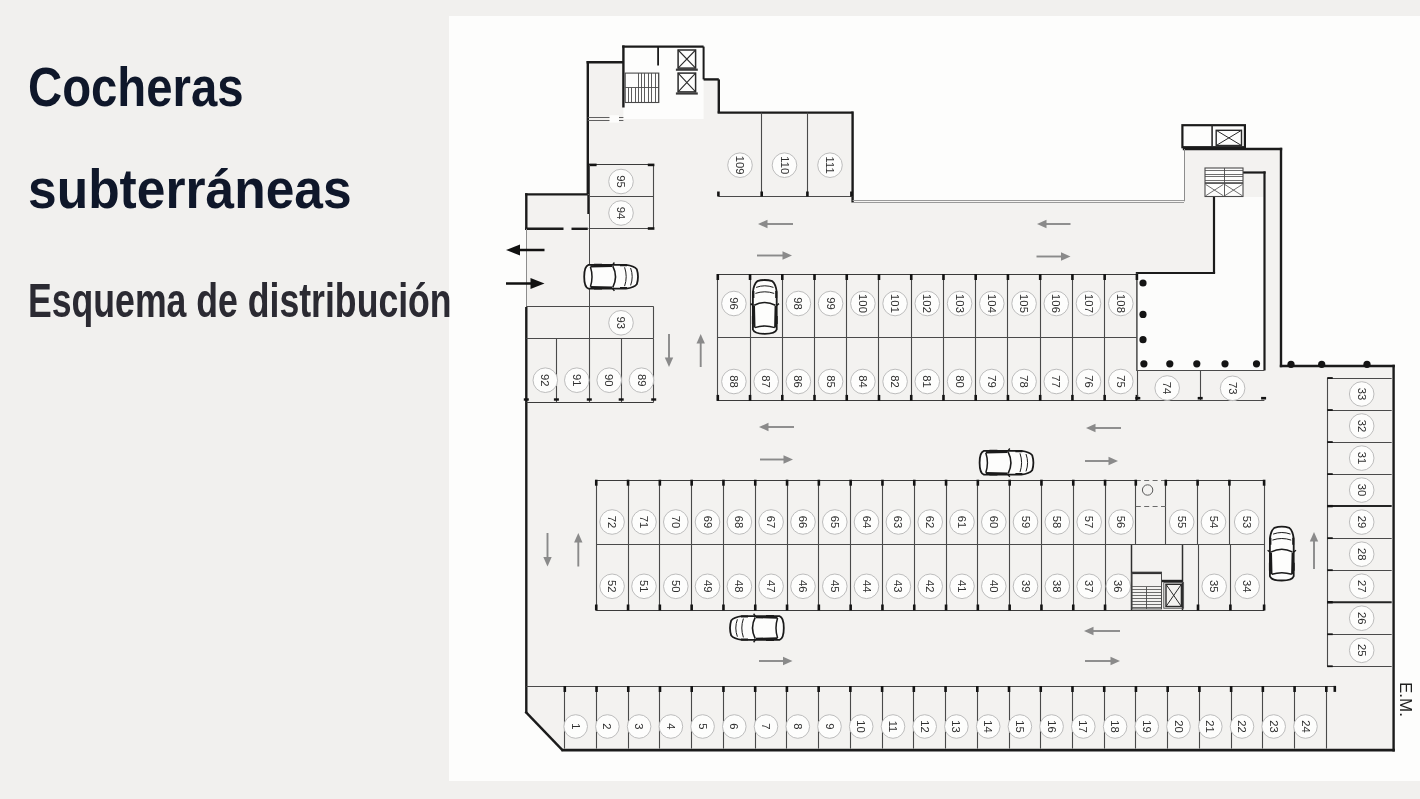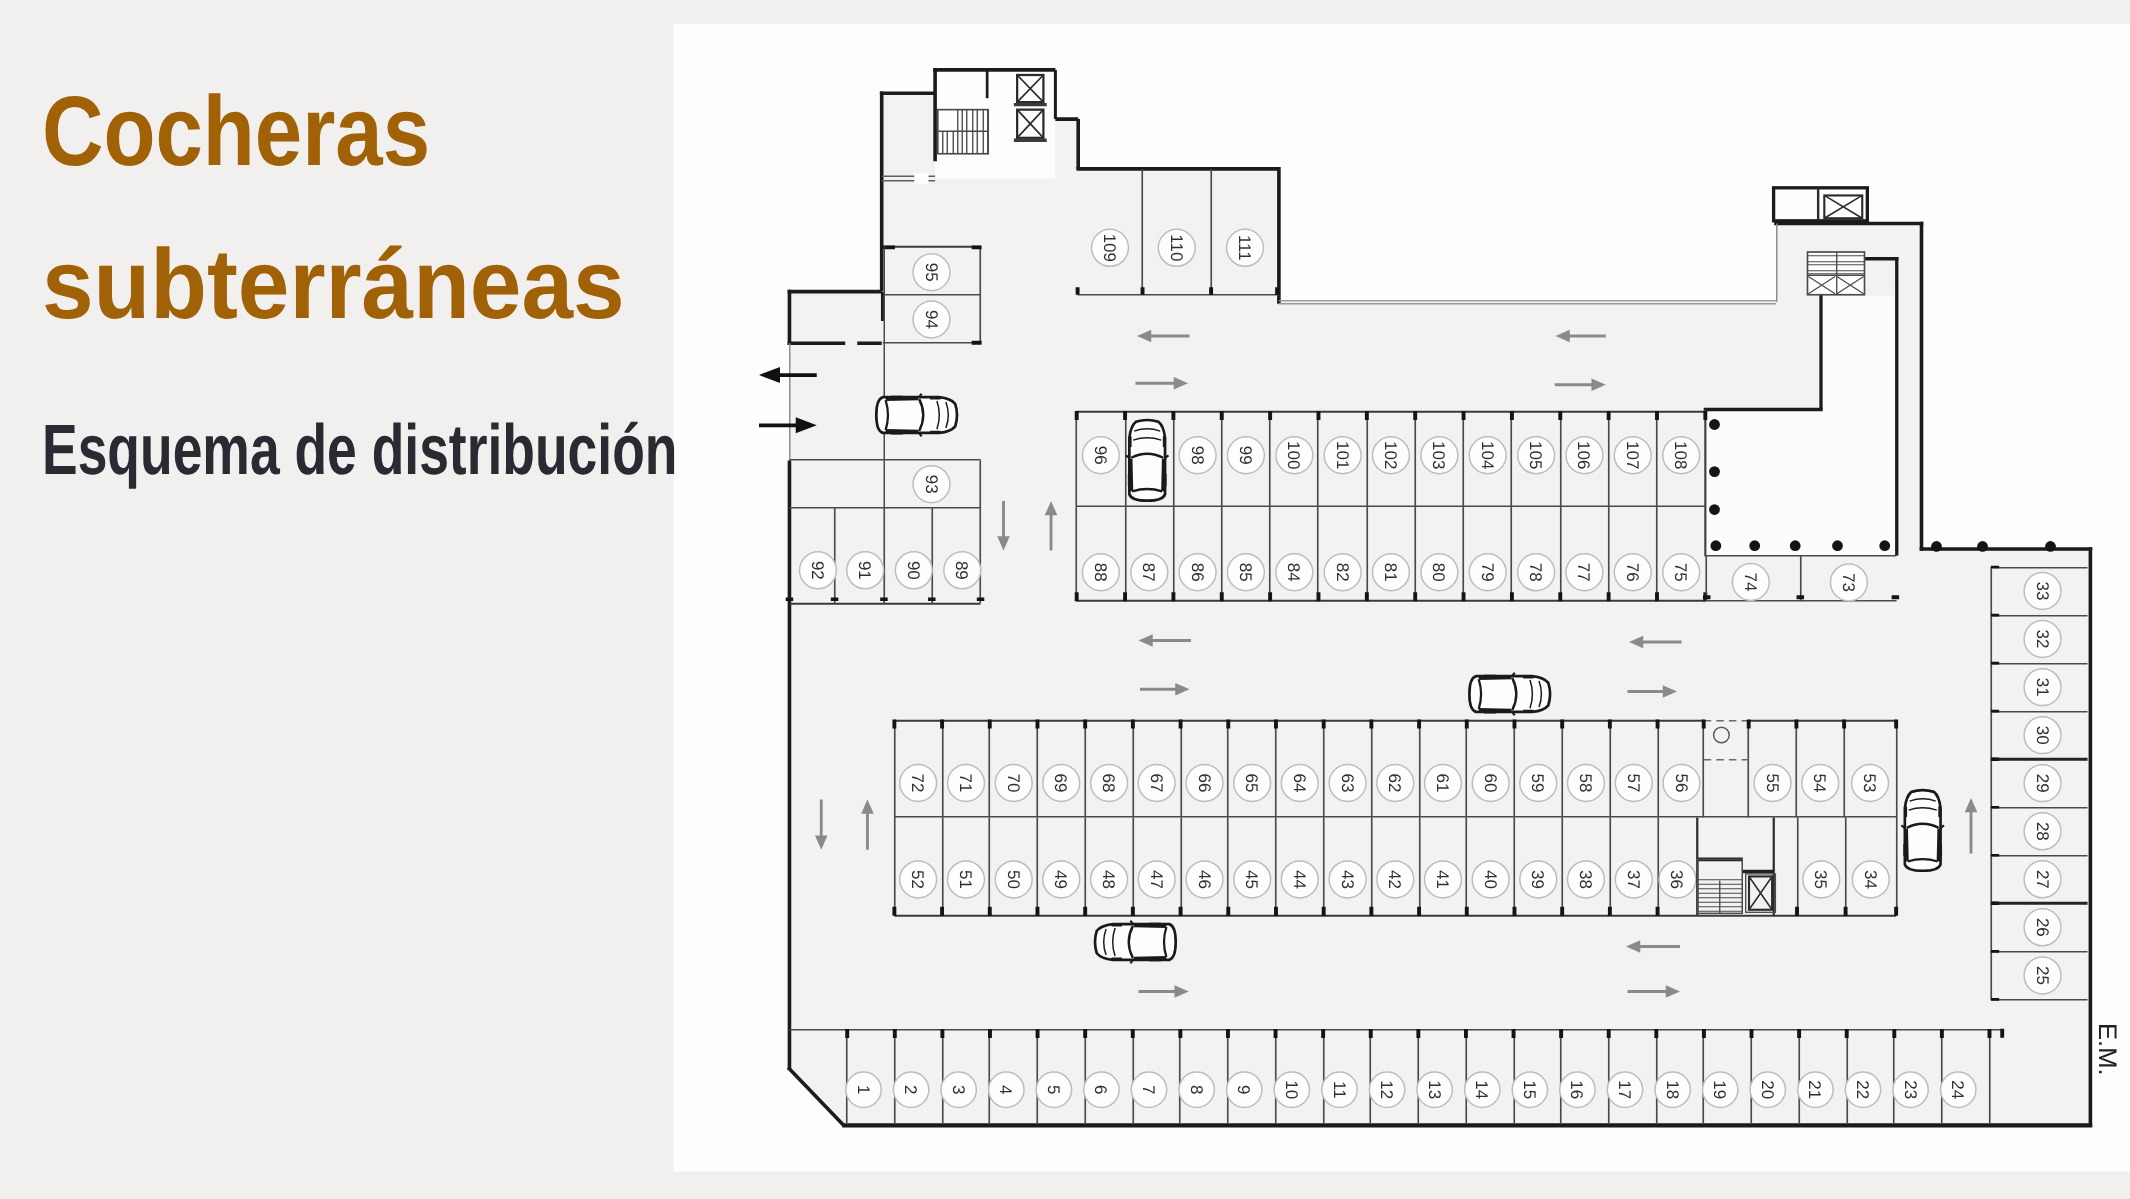--- a/index.html
+++ b/index.html
@@ -1,21 +1,21 @@
 <!DOCTYPE html>
 <html><head>
 <meta charset="utf-8">
 <style>
   html,body { margin:0; padding:0; }
   body { width:1420px; height:799px; overflow:hidden; background:#f1f0ee;
          font-family:"Liberation Sans", sans-serif; }
   .page { position:relative; width:1420px; height:799px; }
   .plan { position:absolute; left:0; top:0; }
-  .title { position:absolute; left:28px; top:36px; font-size:66px; font-weight:700;
-            line-height:102px; color:#a16207; white-space:nowrap; }
+  .title { position:absolute; left:28px; top:36px; font-size:55px; font-weight:700;
+            line-height:102px; color:#0f172a; white-space:nowrap; }
   .title .l1 { transform:scaleX(0.86); transform-origin:left top; }
   .title .l2 { transform:scaleX(0.937); transform-origin:left top; }
   .subtitle { position:absolute; left:28px; top:273px; font-size:47.5px; font-weight:700;
             color:#2b2a32; transform:scaleX(0.75);
             transform-origin:left top; white-space:nowrap; }
 </style>
 </head>
 <body>
 <div class="page">
 

